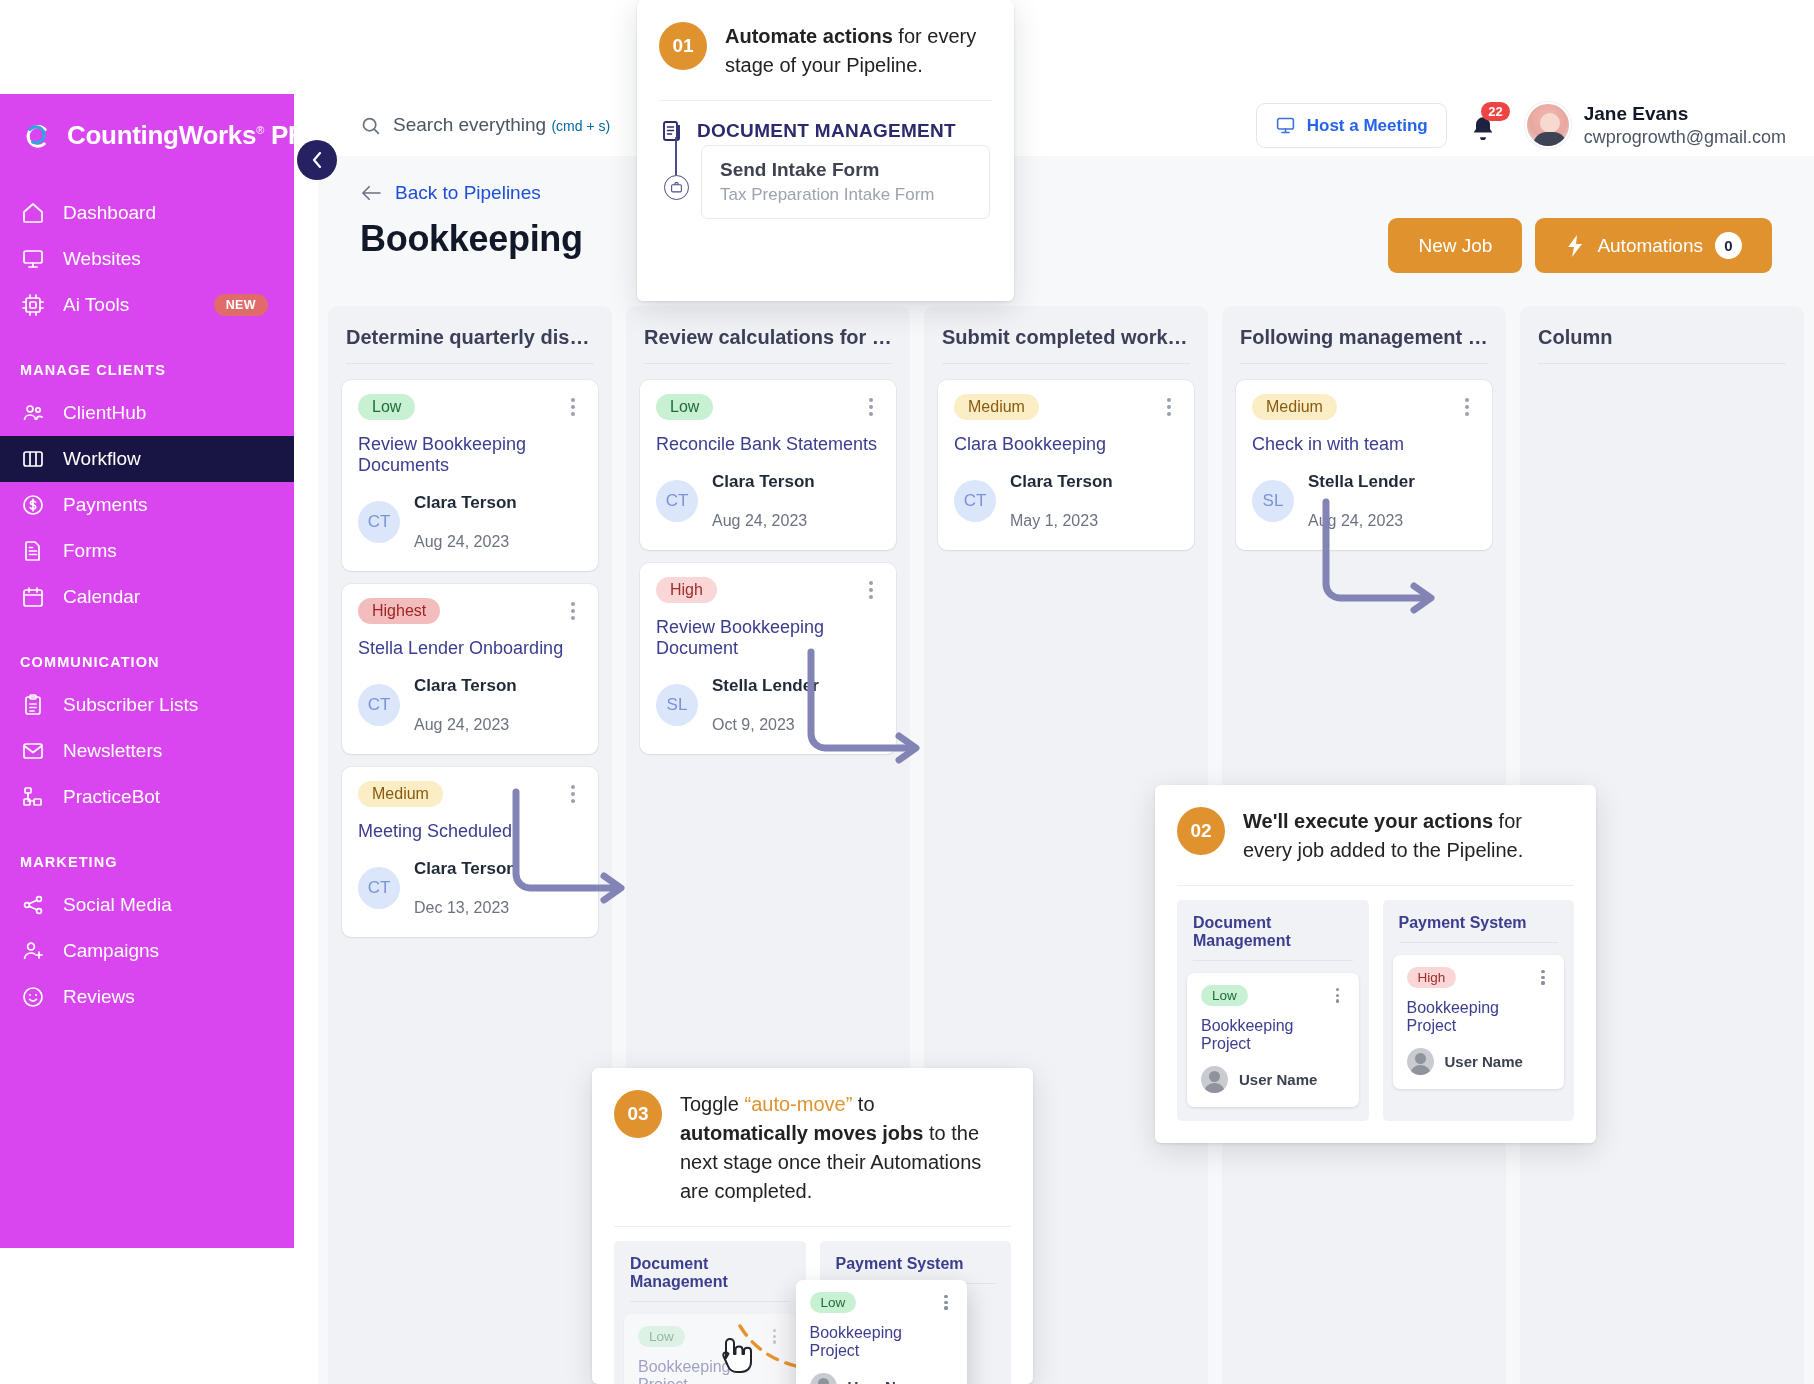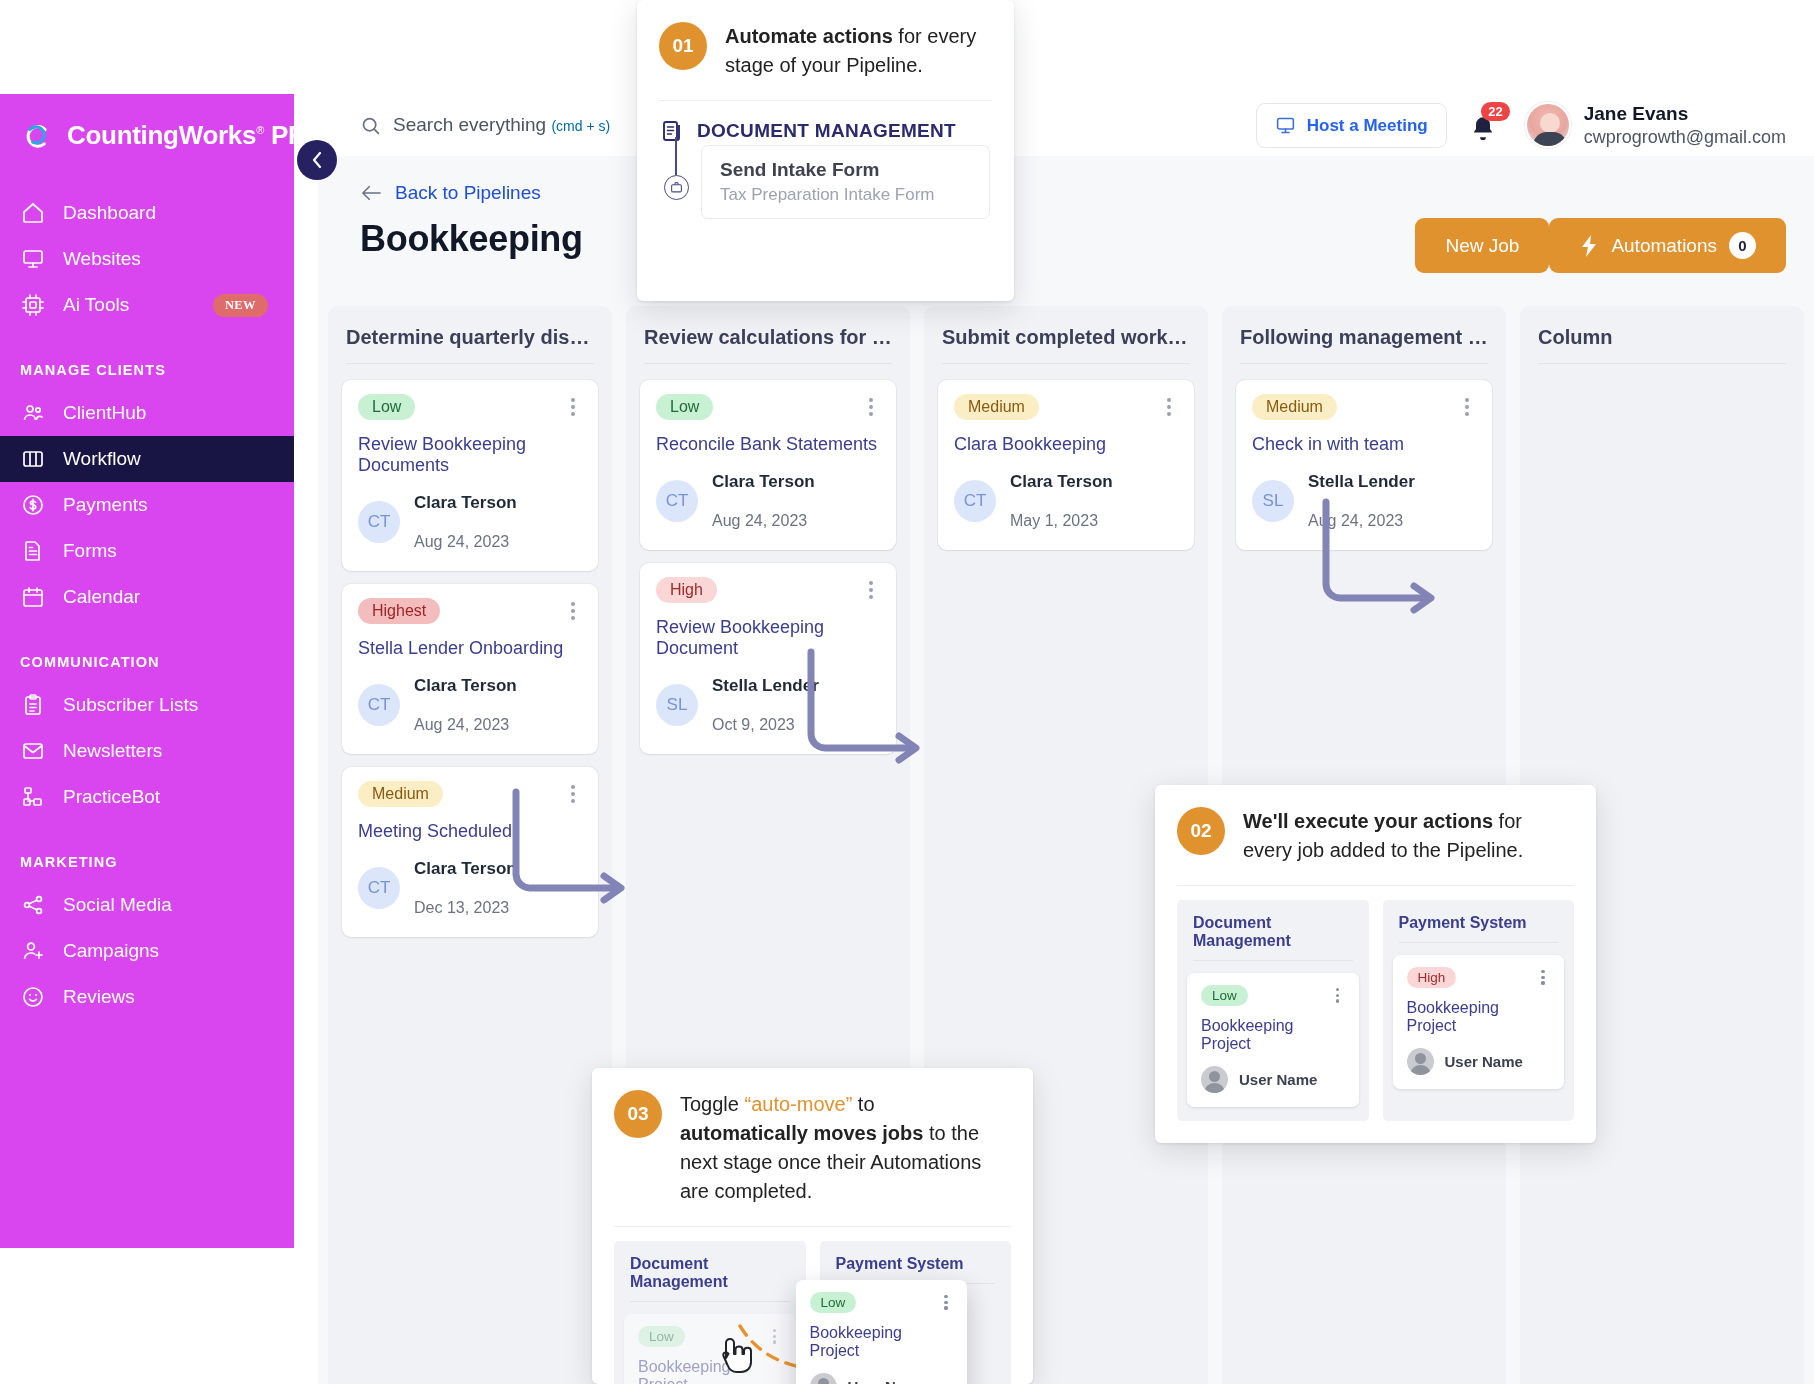--- a/index.html
+++ b/index.html
@@ -30,21 +30,21 @@
     display: flex; align-items: center; gap: 17px;
     height: 46px; padding: 0 0 0 20px; color: #fff; font-size: 19px; cursor: pointer;
     position: relative;
   }
   .nav-item.active { background: #181444; }
   .nav-icon { width: 26px; height: 26px; flex: none; display:flex; align-items:center; justify-content:center; }
   .nav-icon svg { width: 24px; height: 24px; stroke: #fff; fill: none; stroke-width: 1.7; }
   .nav-label { flex: 1; }
   .badge-new {
     background: #e06b6b; color: #fff; font-size: 12.5px; font-weight: 700; letter-spacing: .4px;
-    padding: 4px 12px; border-radius: 12px; margin-right: 26px; font-family: Liberation Serif, serif;
+    padding: 4px 12px; border-radius: 12px; margin-right: 26px;
   }
   .nav-section {
     font-size: 14.5px; font-weight: 700; letter-spacing: 1.1px;
     padding: 34px 0 12px 20px; color: #ffffff;
   }
 
   
   .topbar {
     position: absolute; left: 318px; top: 94px; right: 0; height: 62px;
     background: #fff; display: flex; align-items: center;
@@ -82,21 +82,21 @@
     background:#3b4354;
   }
   .user-name { font-size: 19px; font-weight: 700; color:#111827; line-height:1.25; }
   .user-mail { font-size: 18px; color:#4b5563; line-height:1.3; }
 
   
   .main { position:absolute; left: 318px; top: 156px; right:0; bottom: 0; background:#f7f8fa; }
   .back-link { display:flex; align-items:center; gap:13px; margin: 26px 0 0 42px; color:#1d4ed8; font-size: 19px; cursor:pointer;}
   .back-link svg { width: 22px; height: 18px; stroke:#6b7280; fill:none; stroke-width:1.8;}
   .page-title { margin: 14px 0 0 42px; font-size: 36px; font-weight: 700; color:#111827; letter-spacing:-.3px;}
-  .actions { position:absolute; right: 28px; top: 62px; display:flex; }
+  .actions { position:absolute; right: 42px; top: 62px; display:flex; gap: 13px; }
   .btn-orange {
     background:#e0922f; color:#fff; border:none; border-radius: 9px;
     font-size: 19px; padding: 14px 30px; cursor:pointer; display:flex; align-items:center; gap:12px;
     font-family:"Liberation Sans", sans-serif;
   }
   .btn-orange .count {
     background:#fff; color:#1f2140; font-size: 15px; font-weight:700;
     border-radius:50%; width: 27px; height: 27px; display:flex; align-items:center; justify-content:center;
   }
 

